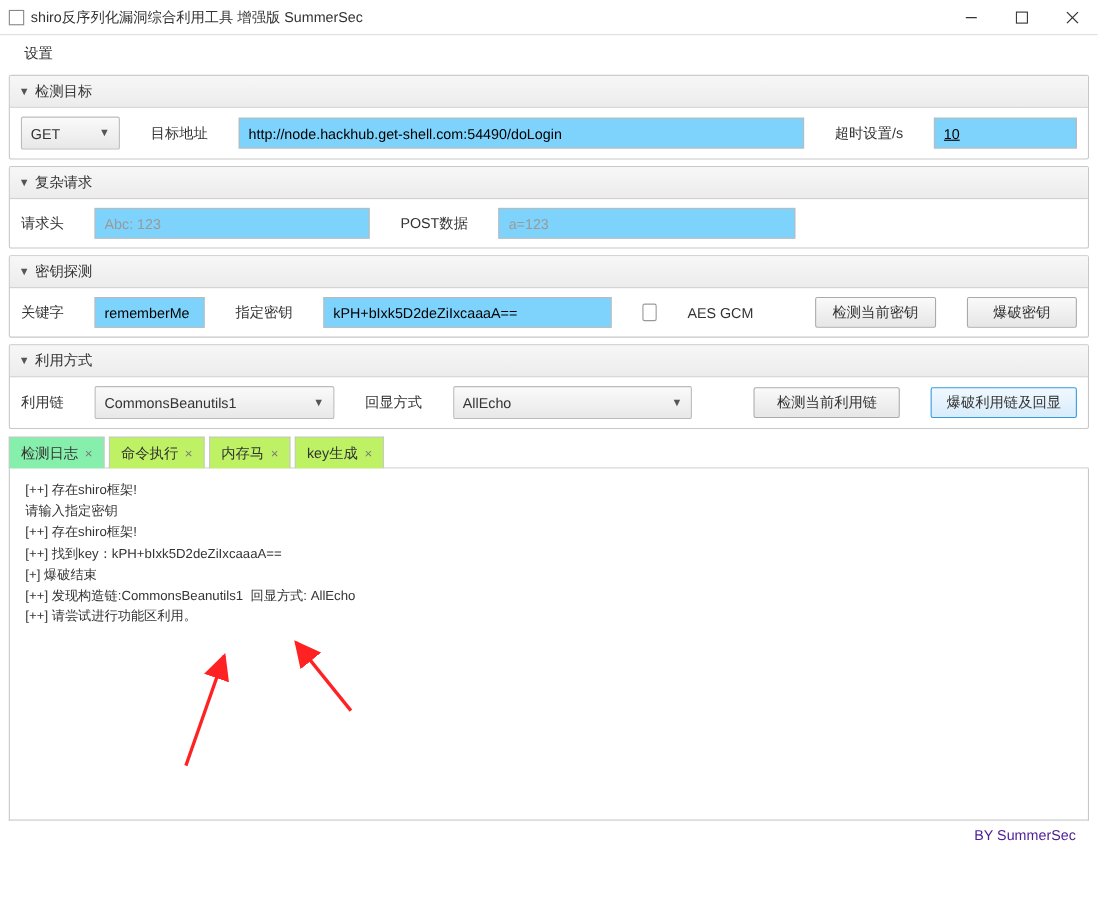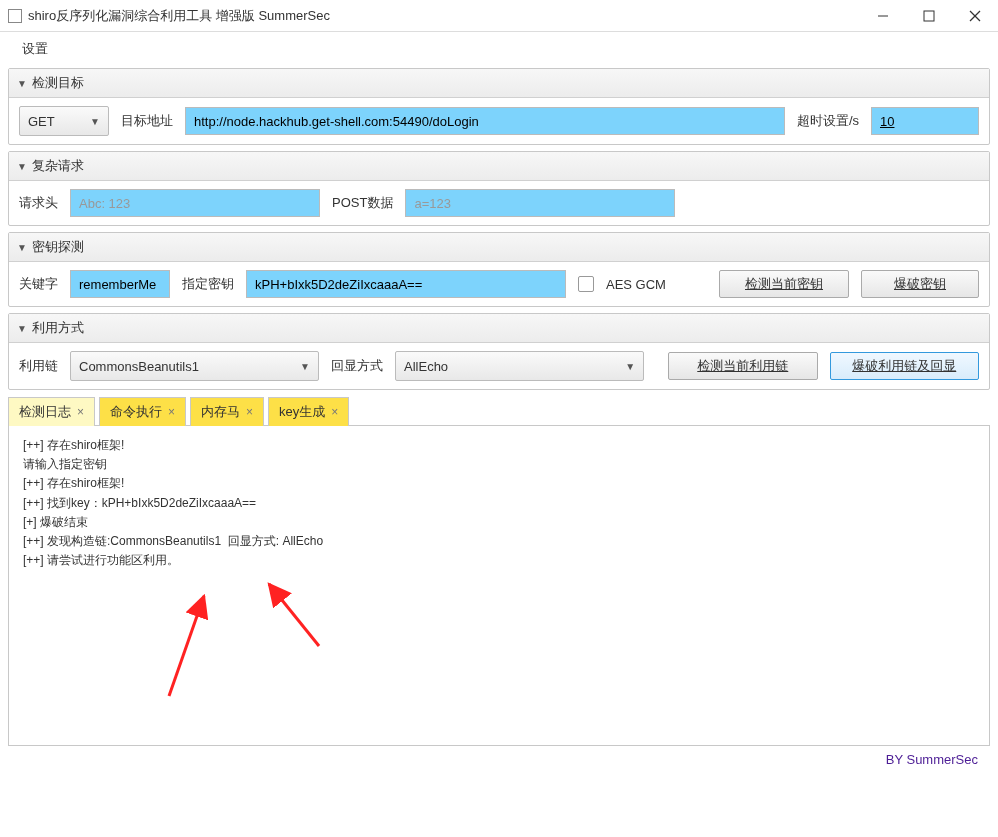--- a/index.html
+++ b/index.html
@@ -7,32 +7,32 @@
 .titlebar { height: 32px; display: flex; align-items: center; padding: 0 0 0 8px; border-bottom: 1px solid #ddd; }
 .titlebar .icon { width: 14px; height: 14px; border: 1px solid #888; margin-right: 6px; }
 .titlebar .title { flex: 1; font-size: 13px; }
 .titlebar .btn { width: 46px; height: 32px; display: flex; align-items: center; justify-content: center; color: #333; font-size: 14px; }
 .menubar { padding: 8px 12px 10px 12px; font-family: Liberation Mono, monospace; }
 .menubar span { padding: 4px 10px; }
 .container { padding: 0 8px; }
 .panel { border: 1px solid #c8c8c8; border-radius: 2px; margin-bottom: 6px; background: #fff; }
 .panel-header { background: linear-gradient(#f7f7f7,#ececec); border-bottom: 1px solid #d0d0d0; padding: 5px 8px; display: flex; align-items: center; cursor: pointer; }
 .panel-header .arrow { font-size: 10px; margin-right: 5px; color: #555; }
-.panel-body { padding: 8px 10px; display: flex; align-items: center; gap: 12px; flex-wrap: nowrap; }
+.panel-body { padding: 8px 10px; display: flex; align-items: center; gap: 28px; flex-wrap: nowrap; }
 .label { white-space: nowrap; }
 input[type=text] { border: 1px solid #bbb; padding: 5px 8px; font-size: 13px; height: 28px; background: #7dd3fc; font-family: inherit; }
 input[type=text]::placeholder { color: #999; }
 .select { border: 1px solid #bbb; background: linear-gradient(#fafafa,#e8e8e8); padding: 0 8px; height: 30px; display: flex; align-items: center; cursor: pointer; border-radius: 2px; }
 .select .caret { margin-left: auto; font-size: 10px; color: #555; padding-left: 20px; }
-.btn-std { border: 1px solid #aaa; background: linear-gradient(#fafafa,#e6e6e6); padding: 0 12px; height: 28px; display: flex; align-items: center; justify-content: center; cursor: pointer; border-radius: 2px; white-space: nowrap; text-decoration: underline; }
+.btn-std { border: 1px solid #aaa; background: linear-gradient(#fafafa,#e6e6e6); padding: 0 12px; height: 28px; display: flex; align-items: center; justify-content: center; cursor: pointer; border-radius: 2px; white-space: nowrap; }
 .btn-focus { border: 1px solid #3399dd; background: linear-gradient(#f0f8ff,#d8ecfb); }
 .checkbox { width: 16px; height: 16px; border: 1px solid #999; background: #fff; display: inline-block; border-radius: 2px; }
 .tabs { display: flex; border-bottom: 1px solid #c8c8c8; margin-top: 4px; }
-.tab { border: 1px solid #c8c8c8; border-bottom: none; padding: 5px 10px; margin-right: 4px; background: #fde047; display: flex; align-items: center; gap: 4px; cursor: pointer; position: relative; top: 1px; }
-.tab.active { background: #fef9c3; }
+.tab { border: 1px solid #c8c8c8; border-bottom: none; padding: 5px 10px; margin-right: 4px; background: #bef264; display: flex; align-items: center; gap: 4px; cursor: pointer; position: relative; top: 1px; }
+.tab.active { background: #86efac; }
 .tab .x { color: #777; font-size: 12px; margin-left: 2px; }
 .logarea { border: 1px solid #c8c8c8; border-top: none; padding: 10px 14px; height: 320px; background: #fff; font-size: 12px; line-height: 1.6; position: relative; overflow: hidden; }
 .logarea .line { white-space: pre; }
 .footer { text-align: right; padding: 6px 12px; color: #4c1d95; }
 .arrows-svg { position: absolute; left: 140px; top: 150px; pointer-events: none; }
 </style>
 </head>
 <body>
 
 <div class="titlebar">
@@ -68,21 +68,21 @@
     <span>检测目标</span>
   </div>
   <div class="panel-body">
     <div class="select" style="width:90px">
       <span>GET</span>
       <span class="caret">▼</span>
     </div>
     <span class="label">目标地址</span>
     <input type="text" style="flex: 1 1 0%;" value="http://node.hackhub.get-shell.com:54490/doLogin">
     <span class="label">超时设置/s</span>
-    <input type="text" style="width: 108px; text-decoration: underline;" value="10">
+    <input type="text" style="width: 130px; text-decoration: underline;" value="10">
   </div>
 </div>
 
 <div class="panel">
   <div class="panel-header">
     <span class="arrow">▼</span>
     <span>复杂请求</span>
   </div>
   <div class="panel-body">
     <span class="label">请求头</span>

